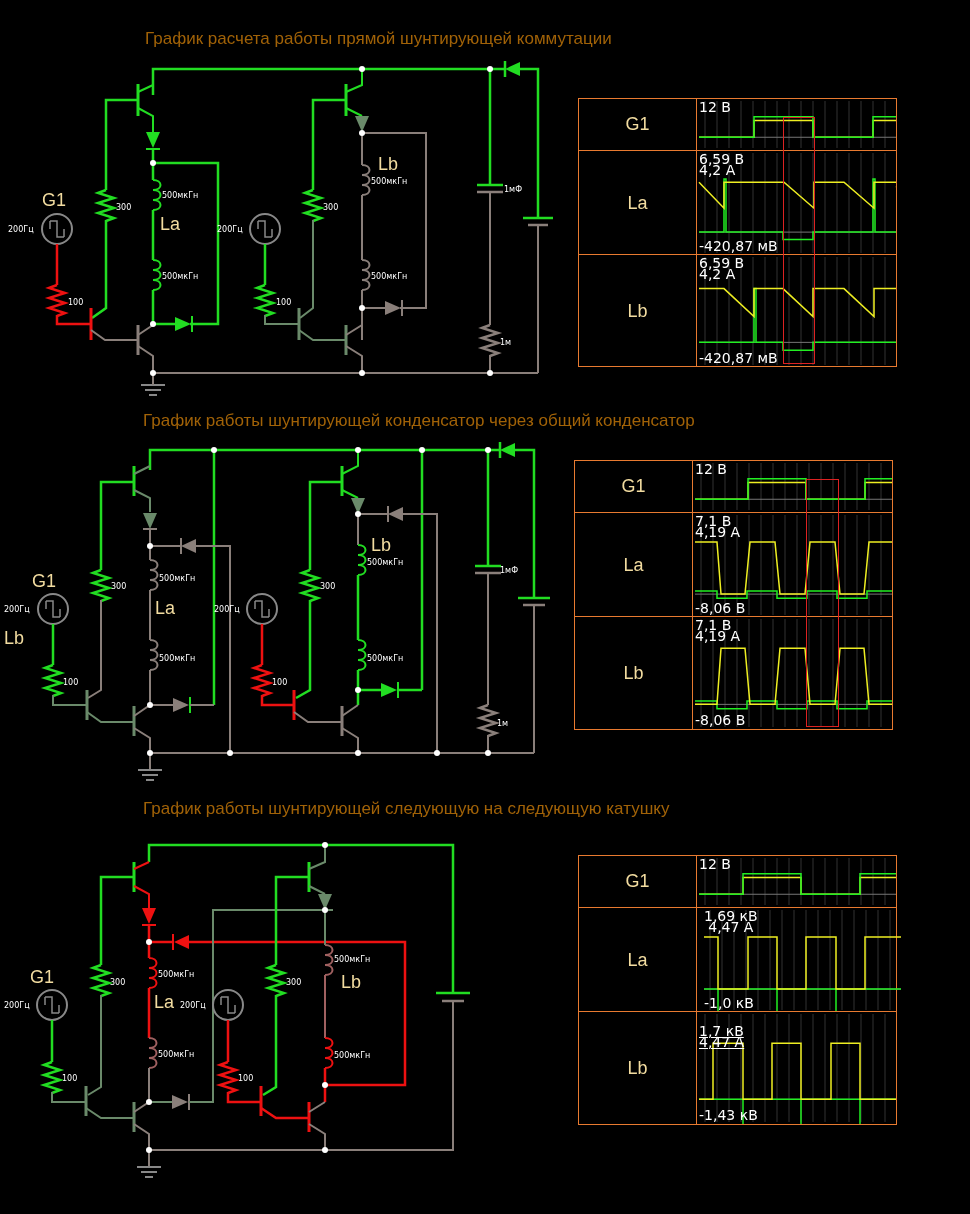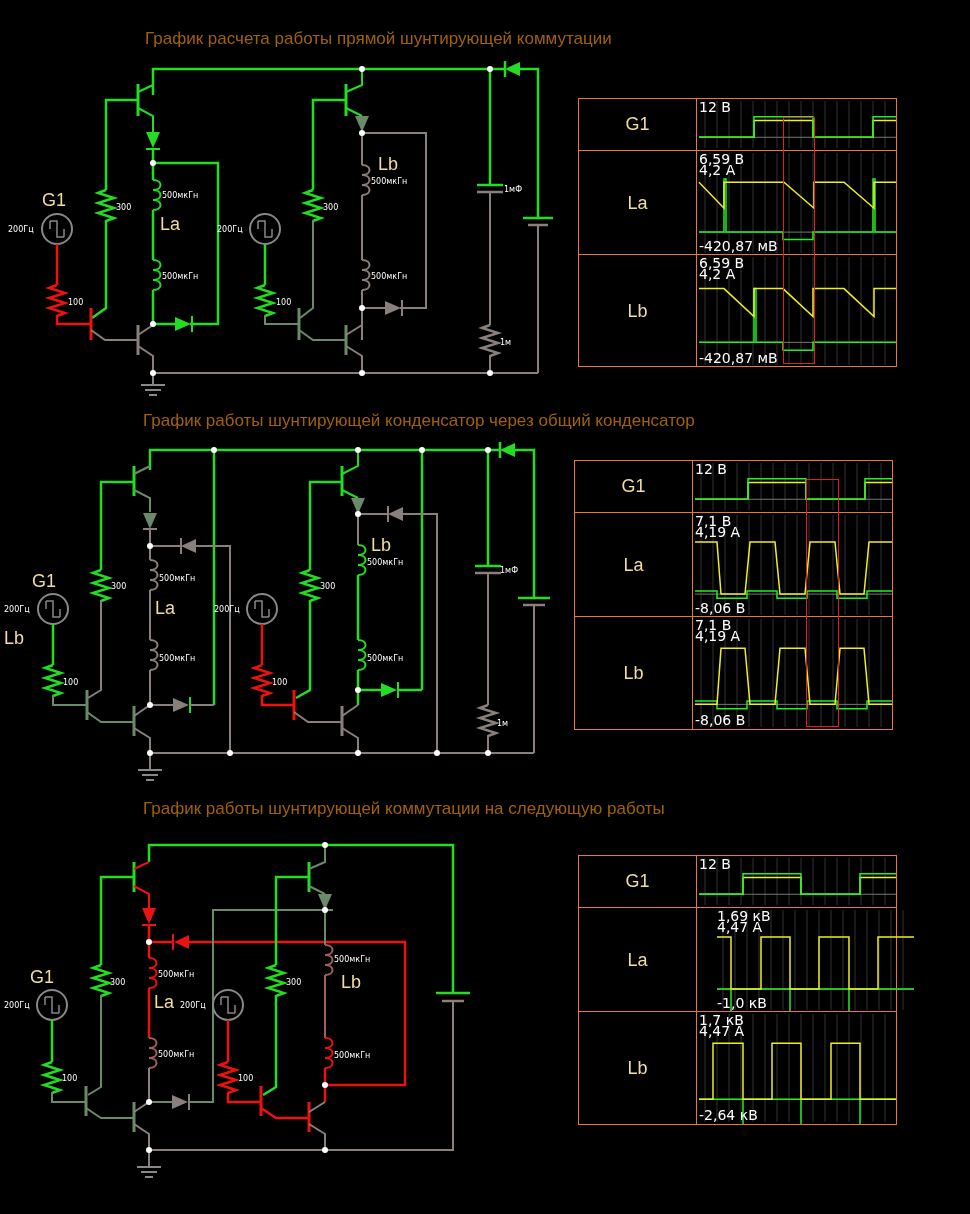--- a/index.html
+++ b/index.html
@@ -15,21 +15,21 @@
   .scope .name { position:absolute; left:0; top:0; bottom:0; border-right:1px solid #e87a30;
                  color:#f2dca0; font-size:18px; display:flex; align-items:center; justify-content:center; }
   .scope .plot { position:absolute; top:0; bottom:0; right:0; }
   .scope .vtxt { position:absolute; color:#fff; font-family:"DejaVu Sans", sans-serif; font-size:14px; line-height:11px; white-space:pre; }
 </style>
 </head>
 <body>
 
 <div class="title" style="left:145px;top:29px">График расчета работы прямой шунтирующей коммутации</div>
 <div class="title" style="left:143px;top:411px">График работы шунтирующей конденсатор через общий конденсатор</div>
-<div class="title" style="left:143px;top:799px">График работы шунтирующей коммутации на следующую работы</div>
+<div class="title" style="left:143px;top:799px">График работы шунтирующей следующую на следующую катушку</div>
 
 <svg width="970" height="1214">
   <defs>
     <g id="gen">
       <circle cx="0" cy="0" r="15" fill="none" stroke="#888" stroke-width="2"></circle>
       <path d="M-7 -8 H0 V8 H7 M-7 -8 V0 M7 8 V0" fill="none" stroke="#888" stroke-width="1.5"></path>
     </g>
     <g id="res">
       <path d="M0 0 l-8 3 l16 5 l-16 5 l16 5 l-16 5 l16 5 l-8 3" fill="none" stroke-width="2.5"></path>
     </g>
@@ -521,21 +521,21 @@
           <line x1="188" x2="188" y1="2" y2="49" stroke="#333" stroke-width="1"></line>
           <path d="M2 38.25 H199" fill="none" stroke="#777" stroke-width="1"></path>
           <path d="M2 38.25 H46 V21.419999999999998 H104 V38.25 H163 V21.419999999999998 H222 V38.25 H199" fill="none" stroke="#eeee22" stroke-width="1.5"></path>
           <path d="M2 38.25 H46 V17.849999999999998 H104 V38.25 H163 V17.849999999999998 H222 V38.25 H199" fill="none" stroke="#22ee22" stroke-width="1.5"></path>
         </svg>
         <div class="vtxt" style="left: 2px; top: 3px;">12 В</div>
       </div>
     </div>
     <div class="row" style="top: 51px; height: 104px;">
       <div class="name" style="width: 117px;">La</div>
-      <div class="plot" style="left: 136px;">
+      <div class="plot" style="left: 123px; text-align: center;">
         <svg width="199" height="104">
           <line x1="8" x2="8" y1="2" y2="102" stroke="#333" stroke-width="1"></line>
           <line x1="20" x2="20" y1="2" y2="102" stroke="#333" stroke-width="1"></line>
           <line x1="32" x2="32" y1="2" y2="102" stroke="#333" stroke-width="1"></line>
           <line x1="44" x2="44" y1="2" y2="102" stroke="#333" stroke-width="1"></line>
           <line x1="56" x2="56" y1="2" y2="102" stroke="#333" stroke-width="1"></line>
           <line x1="68" x2="68" y1="2" y2="102" stroke="#333" stroke-width="1"></line>
           <line x1="80" x2="80" y1="2" y2="102" stroke="#333" stroke-width="1"></line>
           <line x1="92" x2="92" y1="2" y2="102" stroke="#333" stroke-width="1"></line>
           <line x1="104" x2="104" y1="2" y2="102" stroke="#333" stroke-width="1"></line>
@@ -572,18 +572,18 @@
           <line x1="128" x2="128" y1="2" y2="110" stroke="#333" stroke-width="1"></line>
           <line x1="140" x2="140" y1="2" y2="110" stroke="#333" stroke-width="1"></line>
           <line x1="152" x2="152" y1="2" y2="110" stroke="#333" stroke-width="1"></line>
           <line x1="164" x2="164" y1="2" y2="110" stroke="#333" stroke-width="1"></line>
           <line x1="176" x2="176" y1="2" y2="110" stroke="#333" stroke-width="1"></line>
           <line x1="188" x2="188" y1="2" y2="110" stroke="#333" stroke-width="1"></line>
           <path d="M2 87.36 H199" fill="none" stroke="#777" stroke-width="1"></path>
           <path d="M2 87.36 H199 M46 87.36 V112 M104 87.36 V112 M163 87.36 V112" fill="none" stroke="#22ee22" stroke-width="1.5"></path>
           <path d="M2 87.36 H16 V31.360000000000003 H46 V87.36 H75 V31.360000000000003 H104 V87.36 H134 V31.360000000000003 H163 V87.36 H199" fill="none" stroke="#eeee22" stroke-width="1.5"></path>
         </svg>
-        <div class="vtxt" style="left: 2px; top: 3px;">1,7 кВ
+        <div class="vtxt" style="left: 2px; top: 14px; text-decoration: underline;">1,7 кВ
 4,47 А</div>
-        <div class="vtxt" style="left: 2px; bottom: 3px;">-2,64 кВ</div>
+        <div class="vtxt" style="left: 2px; bottom: 3px;">-1,43 кВ</div>
       </div>
     </div>
   </div>
 
 </body></html>

